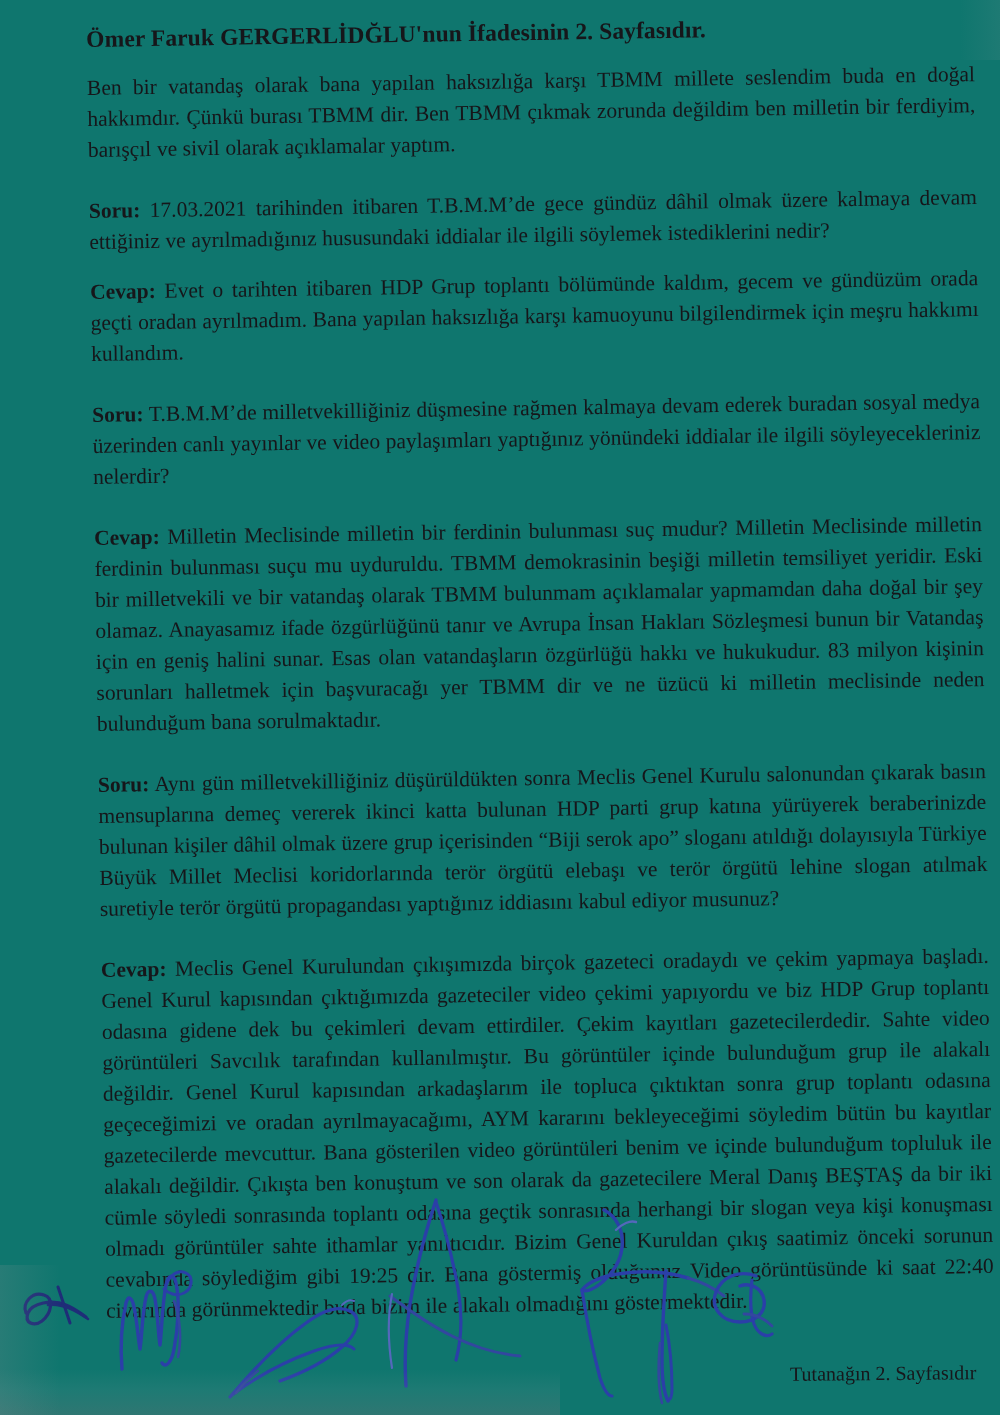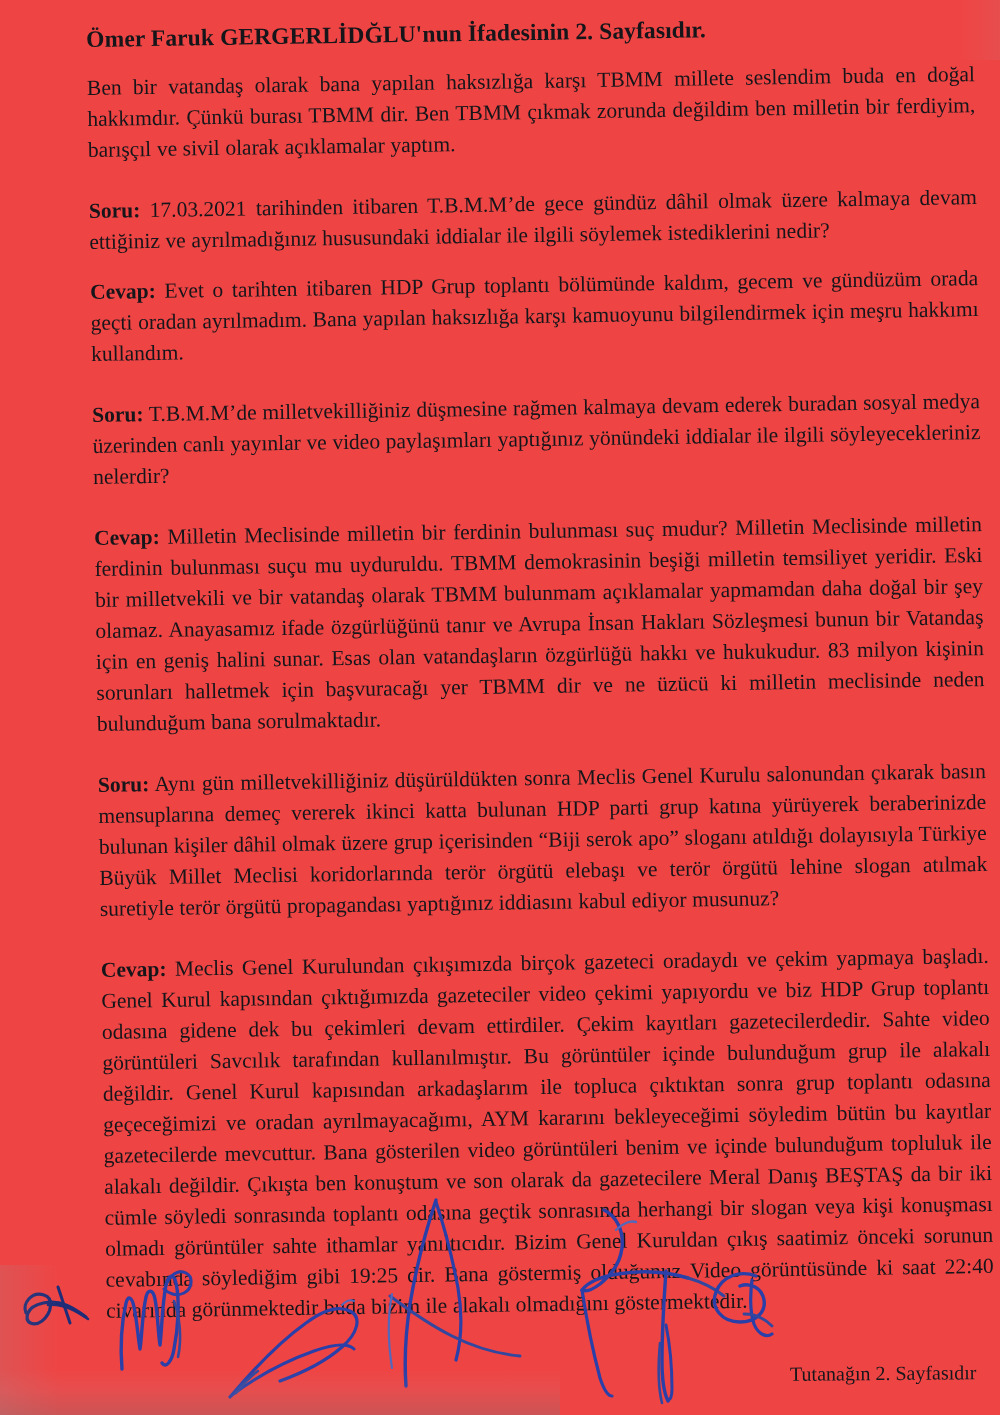--- a/index.html
+++ b/index.html
@@ -6,21 +6,21 @@
   html, body {
     margin: 0;
     padding: 0;
     background: #ffffff;
   }
   .page {
     position: relative;
     width: 1000px;
     height: 1415px;
     margin: 0 auto;
-    background: #ef4444;
+    background: #0f766e;
     overflow: hidden;
     font-family: "Liberation Serif", "DejaVu Serif", serif;
     color: #16161a;
   }
   
   .scan-shadow-bottom {
     position: absolute;
     left: 0;
     bottom: 0;
     width: 560px;

